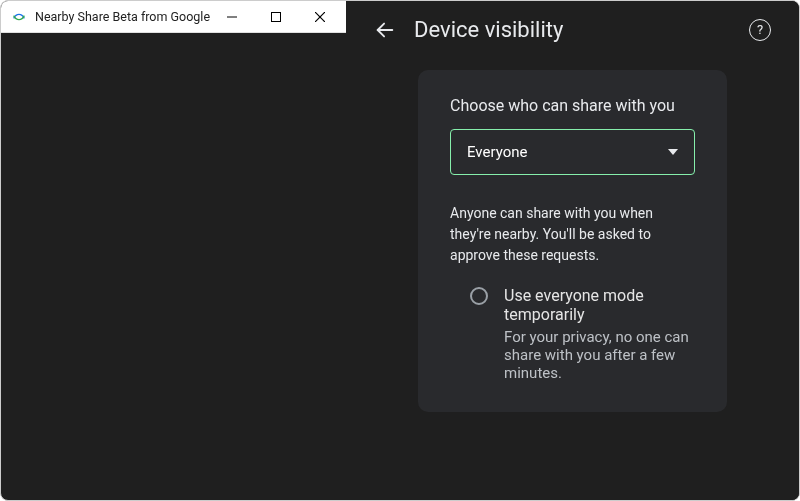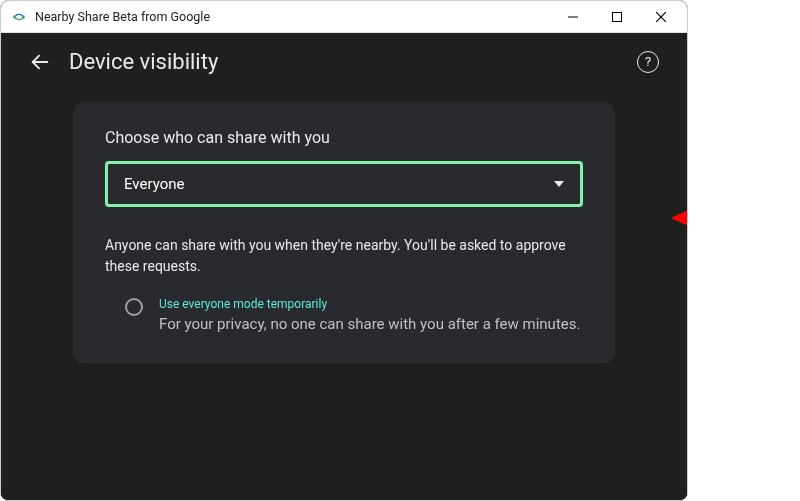--- a/index.html
+++ b/index.html
@@ -1,43 +1,43 @@
 <!DOCTYPE html>
 <html><head>
 <meta charset="utf-8">
 <style>
   * { box-sizing: border-box; margin: 0; padding: 0; }
   html, body { width: 800px; height: 501px; font-family: 'Segoe UI', Roboto, Arial, sans-serif; background: #fff; overflow: hidden; }
-  .window { width: 688px; height: 501px; border: 1px solid #ccc; border-radius: 8px; overflow: hidden; display: flex; flex-direction: column; background: #1f1f1f; }
+  .window { width: 800px; height: 501px; border: 1px solid #ccc; border-radius: 8px; overflow: hidden; display: flex; flex-direction: row; background: #1f1f1f; }
   .titlebar { height: 32px; background: #fff; display: flex; align-items: center; justify-content: space-between; padding: 0 4px 0 10px; border-bottom: 1px solid #e0e0e0; }
   .titlebar-left { display: flex; align-items: center; gap: 8px; }
   .app-icon { width: 16px; height: 16px; color: #1a73e8; }
   .titlebar-title { font-size: 12.5px; color: #222; }
   .win-controls { display: flex; align-items: center; }
   .win-btn { width: 44px; height: 30px; display: flex; align-items: center; justify-content: center; cursor: pointer; }
   .win-btn svg { width: 10px; height: 10px; }
   .content { flex: 1; background: #1f1f1f; color: #e8eaed; position: relative; padding: 16px 28px; }
   .header-row { display: flex; align-items: center; justify-content: space-between; }
   .header-left { display: flex; align-items: center; gap: 18px; }
   .back-btn { width: 22px; height: 22px; display: flex; align-items: center; justify-content: center; cursor: pointer; color: #e8eaed; }
   .page-title { font-size: 22px; font-weight: 400; color: #e8eaed; }
   .help-btn { width: 22px; height: 22px; display: flex; align-items: center; justify-content: center; cursor: pointer; border: 1.6px solid #e8eaed; border-radius: 50%; font-size: 13px; color: #e8eaed; }
   .card { margin: 28px 44px 0 44px; background: #292a2d; border-radius: 10px; padding: 26px 32px 30px 32px; }
   .section-label { font-size: 16px; color: #e8eaed; margin-bottom: 14px; }
-  .dropdown { border: 3px solid #86efac; border-radius: 4px; height: 46px; display: flex; align-items: center; justify-content: space-between; padding: 0 16px; cursor: pointer; background: transparent; }
+  .dropdown { border: 1px solid #86efac; border-radius: 4px; height: 46px; display: flex; align-items: center; justify-content: space-between; padding: 0 16px; cursor: pointer; background: transparent; }
   .dropdown-value { font-size: 15px; color: #fff; }
   .dropdown-caret { width: 0; height: 0; border-left: 5px solid transparent; border-right: 5px solid transparent; border-top: 6px solid #e8eaed; }
   .description { margin-top: 28px; font-size: 14px; color: #e8eaed; line-height: 1.5; max-width: 560px; }
   .radio-group { margin-top: 20px; margin-left: 20px; display: flex; flex-direction: column; gap: 18px; }
   .radio-item { display: flex; align-items: flex-start; gap: 16px; cursor: pointer; }
   .radio-outer { width: 18px; height: 18px; border: 2px solid #9aa0a6; border-radius: 50%; display: flex; align-items: center; justify-content: center; flex-shrink: 0; margin-top: 1px; }
   .radio-outer.selected { border-color: #8ab4f8; }
   .radio-inner { width: 8px; height: 8px; border-radius: 50%; background: #8ab4f8; }
   .radio-texts { display: flex; flex-direction: column; gap: 4px; }
-  .radio-label { font-size: 12px; color: #5eead4; }
+  .radio-label { font-size: 16px; color: #e5e5e5; }
   .radio-sub { font-size: 15px; color: #bdc1c6; }
   .arrow-annotation { position: absolute; top: 165px; left: 670px; width: 110px; height: 40px; pointer-events: none; }
 </style>
 </head>
 <body>
 
 <div class="window">
   <div class="titlebar">
     <div class="titlebar-left">
       <span class="app-icon">

